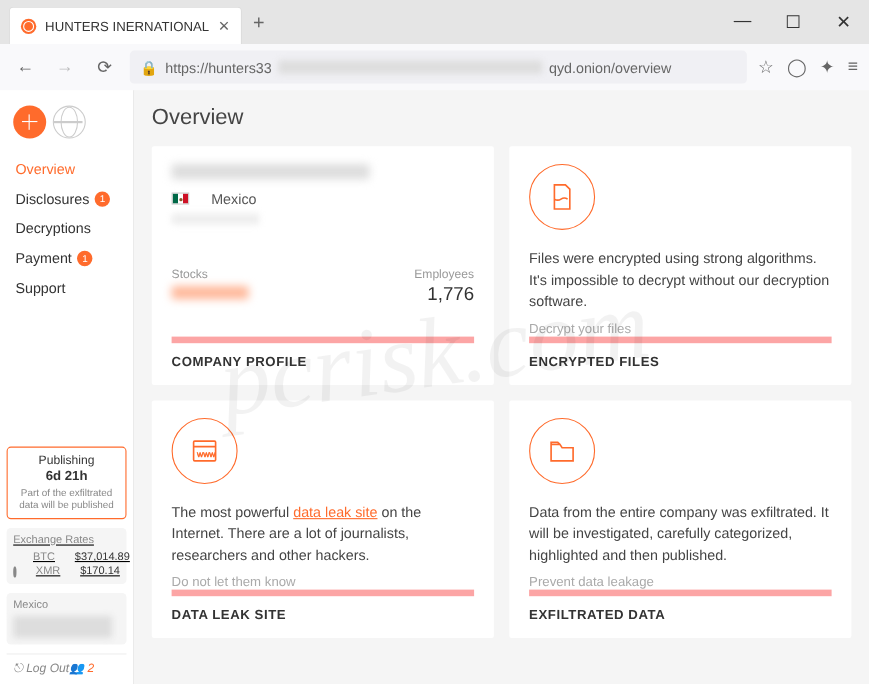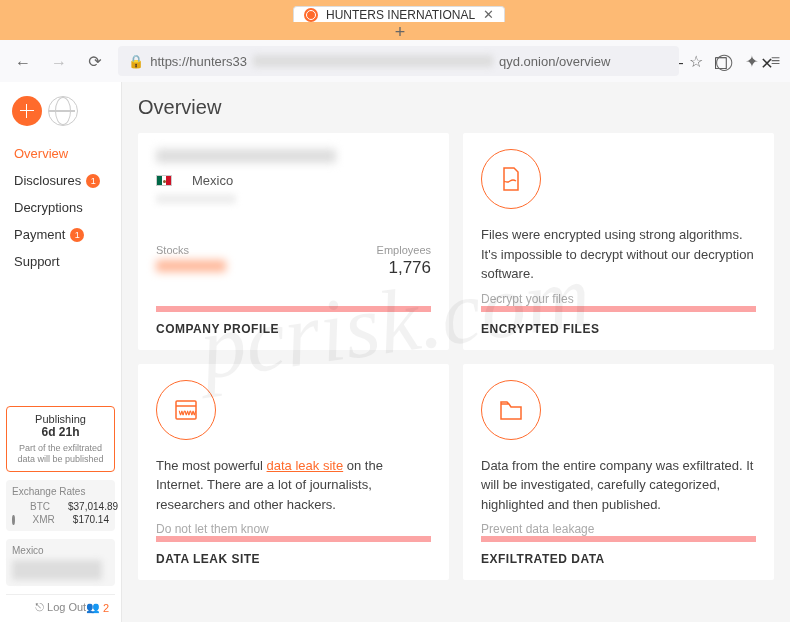--- a/index.html
+++ b/index.html
@@ -1,20 +1,20 @@
 <!DOCTYPE html>
 <html><head>
 <meta charset="utf-8">
 <style>
 * { margin: 0; padding: 0; box-sizing: border-box; font-family: -apple-system, BlinkMacSystemFont, 'Segoe UI', sans-serif; }
 body { width: 790px; height: 622px; background: #fff; overflow: hidden; position: relative; }
 
 
 .browser-chrome { height: 82px; border-bottom: 1px solid #e5e5e5; }
-.titlebar { height: 40px; display: flex; align-items: center; background: #fdba74; flex-direction: column; }
+.titlebar { height: 40px; display: flex; align-items: center; background: #e5e5e5; }
 .tab { display: flex; align-items: center; background: #fff; height: 34px; margin-top: 6px; padding: 0 10px; border-radius: 4px 4px 0 0; gap: 8px; margin-left: 8px; min-width: 180px; border: 1px solid #ddd; border-bottom: none; }
 .tab-icon { width: 14px; height: 14px; background: #ff6b2c; border-radius: 50%; position: relative; }
 .tab-icon::before { content: ''; position: absolute; width: 8px; height: 8px; border: 1px solid #fff; border-radius: 50%; top: 2px; left: 2px; }
 .tab-title { font-size: 12px; color: #333; }
 .tab-close { font-size: 13px; color: #666; cursor: pointer; margin-left: auto; }
 .tab-plus { margin-left: 10px; color: #666; font-size: 18px; cursor: pointer; }
 .win-controls { margin-left: auto; display: flex; gap: 0; }
 .win-btn { width: 46px; height: 40px; display: flex; align-items: center; justify-content: center; color: #333; cursor: pointer; }
 .addr-bar { height: 42px; display: flex; align-items: center; padding: 0 10px; gap: 10px; background: #f9f9fb; }
 .nav-btn { width: 26px; height: 26px; display: flex; align-items: center; justify-content: center; color: #666; cursor: pointer; }
@@ -37,30 +37,30 @@
 
 .nav-item { padding: 6px 14px; font-size: 13px; color: #333; cursor: pointer; display: flex; align-items: center; font-weight: 500; }
 .nav-item.active { color: #ff6b2c; }
 .badge { width: 14px; height: 14px; background: #ff6b2c; color: #fff; border-radius: 50%; font-size: 9px; display: inline-flex; align-items: center; justify-content: center; margin-left: 5px; }
 
 .side-bottom { margin-top: auto; padding: 0 6px 0; }
 .pub-box { border: 1px solid #ff6b2c; border-radius: 4px; padding: 6px 4px; text-align: center; margin-bottom: 8px; }
 .pub-title { font-size: 11px; color: #333; }
 .pub-time { font-size: 12px; font-weight: 600; color: #333; }
 .pub-note { font-size: 9px; color: #888; line-height: 1.2; margin-top: 4px; }
-.rates-box { background: #f5f5f5; border-radius: 4px; padding: 6px; margin-bottom: 8px; }
+.rates-box { background: #f5f5f5; border-radius: 4px; padding: 6px; margin-bottom: 8px; text-decoration: underline; }
 .rates-title { font-size: 10px; color: #888; margin-bottom: 4px; }
 .rate-row { display: flex; align-items: center; font-size: 10px; color: #333; gap: 18px; margin-top: 2px; }
 .rate-row .sym { width: 10px; height:10px; background:#888; border-radius:50%; }
 .rate-row .name { color: #888; }
 .rate-row .val { margin-left: auto; }
 .comp-box { background: #f5f5f5; border-radius: 4px; padding: 6px; margin-bottom: 8px; }
 .comp-title { font-size: 10px; color: #888; }
 .comp-blur { width: 90px; height: 20px; background: #ddd; filter: blur(3px); margin-top: 4px; border-radius: 2px; }
-.footer-row { display: flex; align-items: center; justify-content: flex-end; padding: 6px 6px 8px; font-size: 11px; color: #888; border-top: 1px solid #eee; }
+.footer-row { display: flex; align-items: center; justify-content: flex-start; padding: 6px 6px 8px; font-size: 11px; color: #888; border-top: 1px solid #eee; font-style: italic; }
 .users { color: #ff6b2c; display: flex; align-items: center; gap: 3px; }
 
 
 .main { flex: 1; background: #f5f5f5; padding: 14px 16px; overflow: hidden; }
 .page-title { font-size: 20px; color: #444; margin-bottom: 14px; font-weight: 400; }
 .grid { display: grid; grid-template-columns: 1fr 1fr; gap: 14px; }
 .card { background: #fff; border-radius: 2px; padding: 16px 18px 14px; min-height: 210px; display: flex; flex-direction: column; position: relative; }
 .card-footer { font-size: 12px; letter-spacing: 0.5px; color: #333; font-weight: 600; margin-top: auto; padding-top: 10px; border-top: 6px solid #fca5a5; }
 
 .comp-name-blur { width: 180px; height: 14px; background: #ddd; filter: blur(4px); border-radius: 2px; }

